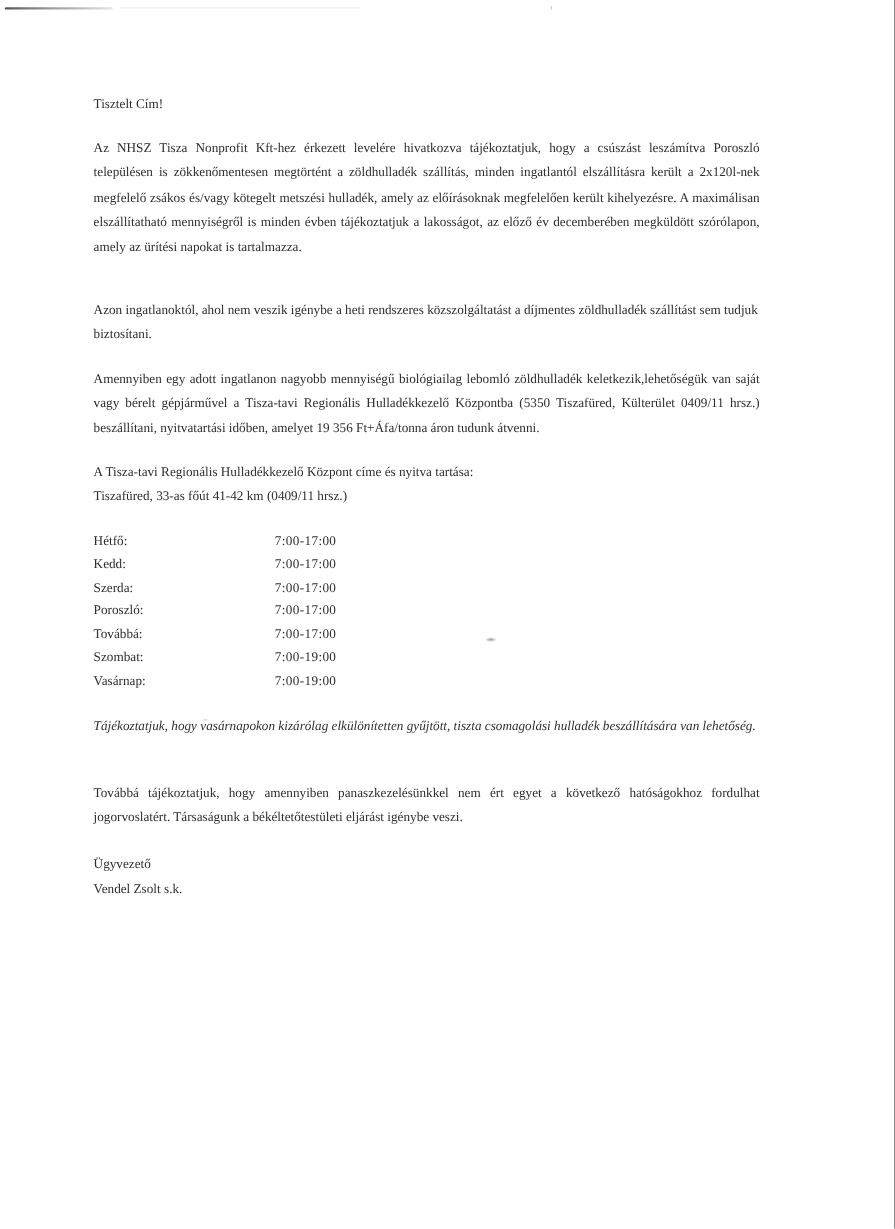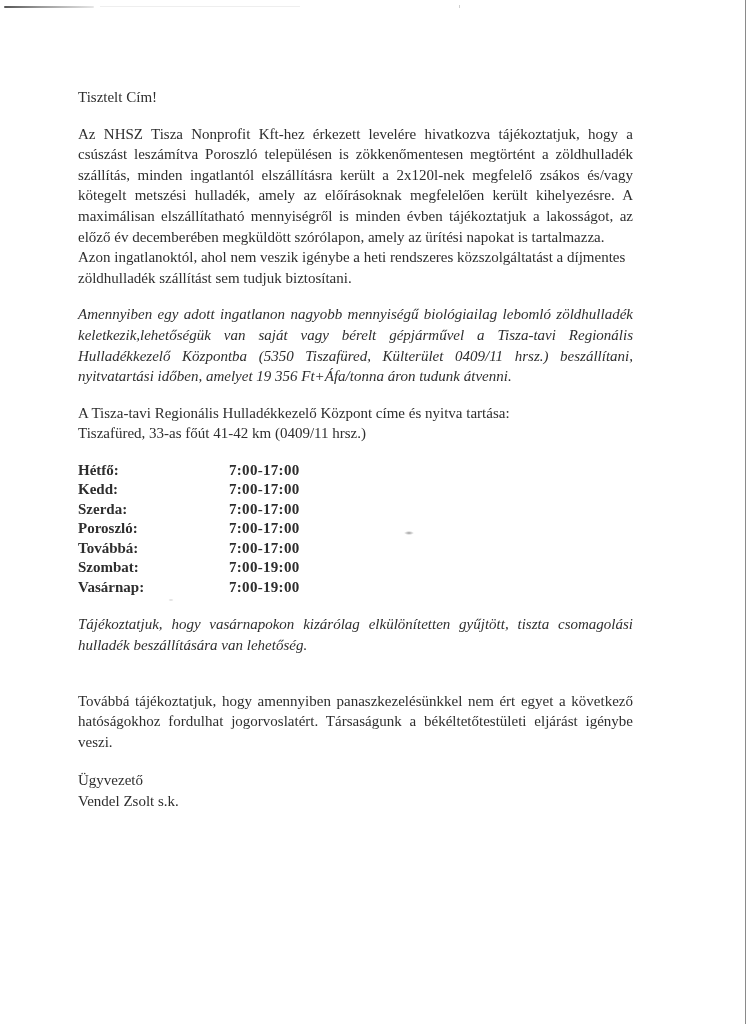--- a/index.html
+++ b/index.html
@@ -60,41 +60,40 @@
       position: absolute;
       top: 599px;
       left: 168px;
       width: 6px;
       height: 2px;
       background: radial-gradient(ellipse at center, #c8c8c8 0%, rgba(255,255,255,0) 70%);
     }
     .page {
       position: absolute;
       left: 78px;
-      top: 87px;
+      top: 77px;
       width: 555px;
-      font-size: 15px;
+      font-size: 11px;
       line-height: 20.6px;
     }
     .p {
       margin: 0;
       text-align: justify;
     }
     .p.left {
       text-align: left;
     }
     .salutation { margin-bottom: 16px; }
-    .para1 { margin-bottom: 0; }
+    .para1 { margin-bottom: 32px; }
     .para2 { margin-bottom: 16px; }
-    .para3 { margin-bottom: 16px; font-style: italic; }
+    .para3 { margin-bottom: 16px; }
     .para4 { margin-bottom: 17px; }
     .hours {
       margin-bottom: 17px;
       padding-left: 0;
-      font-weight: bold;
     }
     .hours-row {
       display: flex;
       height: 19.5px;
       line-height: 19.5px;
     }
     .hours-day {
       width: 151px;
     }
     .hours-time {

